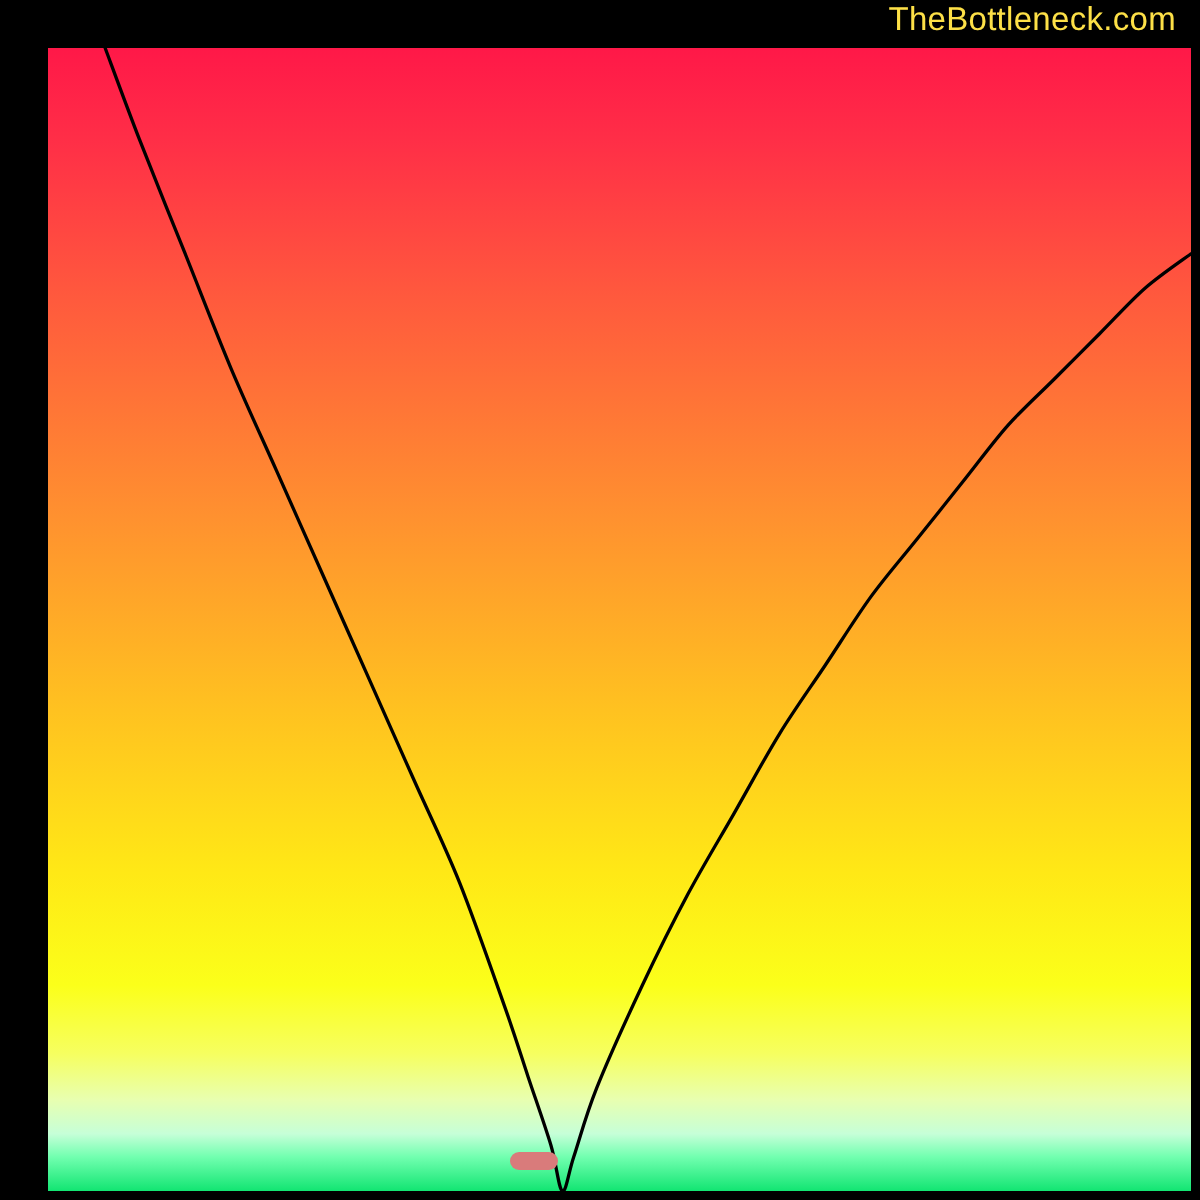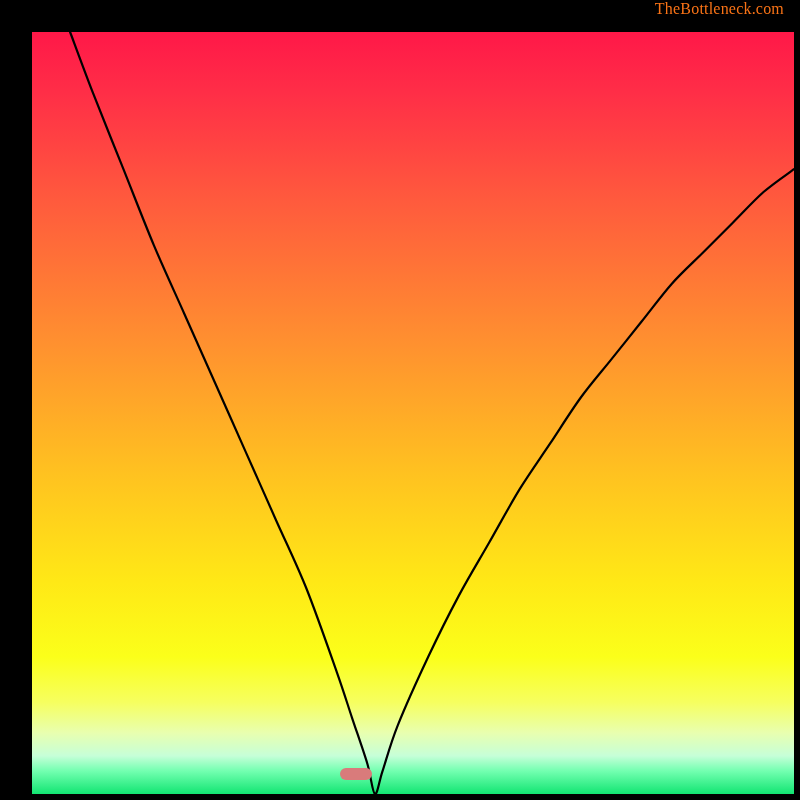--- a/index.html
+++ b/index.html
@@ -38,26 +38,25 @@
       #e8ffb0 92%,
       #c6ffd8 95%,
       #72ffb0 97%,
       #12e572 100%
     );
   }
   .watermark {
     position: absolute;
     top: 0px;
     right: 16px;
-    color: #f97316;
-    font-size: 16px;
+    color: #fde047;
+    font-size: 22px;
     font-weight: 500;
     letter-spacing: 0.2px;
     user-select: none;
-    font-family: Liberation Serif, serif;
   }
   svg.curve {
     position: absolute;
     left: 19px;
     top: 19px;
     width: 762px;
     height: 762px;
     overflow: visible;
   }
   .marker {

